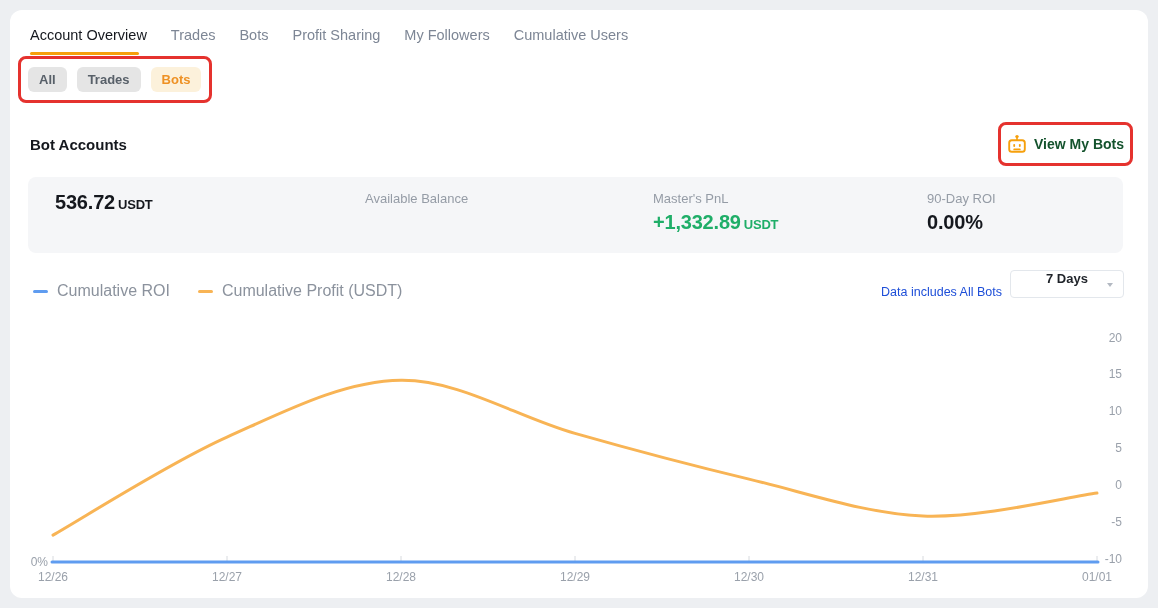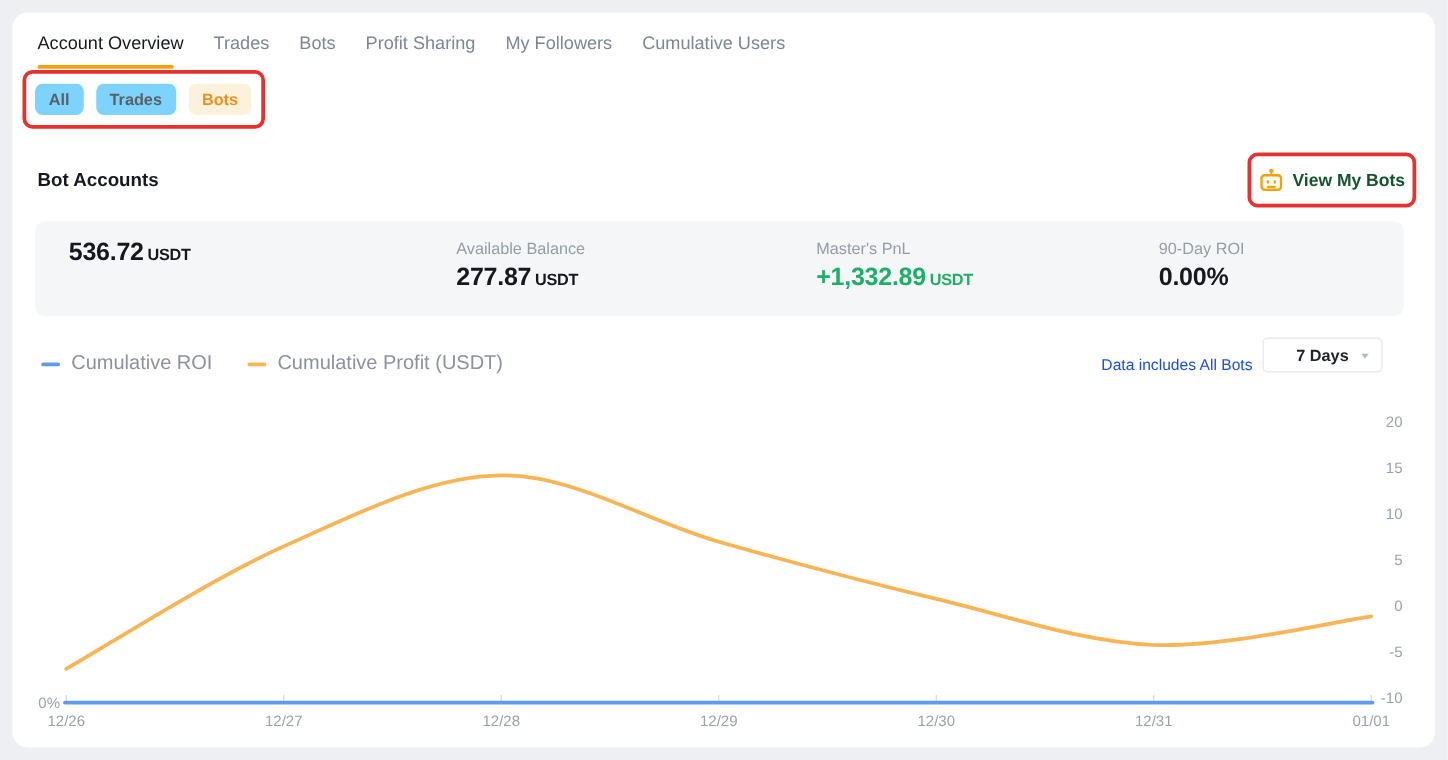--- a/index.html
+++ b/index.html
@@ -10,41 +10,41 @@
   .nav{position:absolute;left:20px;top:14px;display:flex;gap:24px;align-items:center;}
   .tab{font-size:14.5px;font-weight:400;color:#7d8695;cursor:pointer;position:relative;
     line-height:22px;white-space:nowrap;}
   .tab.active{color:#15181e;}
   .tab.active::after{content:"";position:absolute;left:0;right:8px;bottom:-9px;height:3px;
     border-radius:2px;background:var(--accent,#F6A00C);}
   
   .annot{position:absolute;border:3px solid #E5322E;border-radius:8px;box-sizing:border-box;}
   .annot-filters{left:8px;top:46px;width:194px;height:47px;display:flex;align-items:center;padding-left:7px;gap:10px;}
   .pill{height:25px;display:flex;align-items:center;padding:0 11px;border-radius:6px;
-    background:#7dd3fc;color:#586069;font-size:13px;font-weight:600;cursor:pointer;white-space:nowrap;}
+    background:#e5e5e5;color:#586069;font-size:13px;font-weight:600;cursor:pointer;white-space:nowrap;}
   .pill.active{background:#FCF1DB;color:#EE9124;font-weight:700;}
   
   .section-title{position:absolute;left:20px;top:126px;font-size:15px;font-weight:700;color:#15181e;}
   .annot-view{left:988px;top:112px;width:135px;height:44px;display:flex;align-items:center;justify-content:center;}
   .view-bots{display:flex;align-items:center;gap:7px;color:#F6A00C;font-size:14px;font-weight:700;cursor:pointer;white-space:nowrap;}
   
   .stats{position:absolute;left:18px;top:167px;width:1095px;height:76px;background:#f5f6f8;
     border-radius:8px;display:grid;grid-template-columns:310px 288px 274px 1fr;box-sizing:border-box;}
   .stat{padding:14px 0 0 27px;}
   .stat .lbl{font-size:13px;color:#959CA6;margin-bottom:5px;}
   .stat .valrow{font-size:20px;font-weight:700;color:#15181e;letter-spacing:-0.2px;}
   .stat .unit{font-size:13px;font-weight:700;margin-left:3px;}
   
   .legend{position:absolute;left:23px;top:272px;display:flex;gap:28px;align-items:center;}
   .legend-item{display:flex;align-items:center;gap:9px;cursor:pointer;}
   .dash{width:15px;height:3px;border-radius:2px;}
   .legend-item span.txt{font-size:16px;color:#8b929d;}
   .scope-note{position:absolute;right:146px;top:275px;font-size:12.5px;color:#1d4ed8;}
-  .range-box{position:absolute;left:1000px;top:260px;width:96px;height:28px;background:#fff;
-    border:1px solid #e3e7ec;border-radius:4px;box-sizing:border-box;display:flex;align-items:center;
+  .range-box{position:absolute;left:1000px;top:260px;width:114px;height:28px;background:#fff;
+    border:1px solid #e3e7ec;border-radius:4px;box-sizing:border-box;display:flex;align-items:flex-start;
     justify-content:center;font-size:13px;font-weight:600;color:#1f2329;cursor:pointer;}
   .caret{position:absolute;right:10px;top:12px;width:0;height:0;
     border-left:3.5px solid transparent;border-right:3.5px solid transparent;border-top:4.5px solid #b3b9c2;}
   
   .chart-wrap{position:absolute;left:0;top:300px;width:1138px;height:282px;}
   text.ax{font-family:"Liberation Sans",sans-serif;font-size:12px;fill:#9aa1ab;}
 </style>
 </head>
 <body>
 
@@ -84,23 +84,20 @@
   </div>
 
   <div class="stats">
     <div class="stat">
       <div class="valrow">
         <span>536.72</span><span class="unit">USDT</span>
       </div>
     </div>
     <div class="stat">
       <div class="lbl">Available Balance</div>
-      <div class="valrow">
-        <span>277.87</span><span class="unit">USDT</span>
-      </div>
     </div>
     <div class="stat">
       <div class="lbl">Master's PnL</div>
       <div class="valrow" style="color: rgb(31, 174, 104);">
         <span>+1,332.89</span><span class="unit">USDT</span>
       </div>
     </div>
     <div class="stat">
       <div class="lbl">90-Day ROI</div>
       <div class="valrow">

